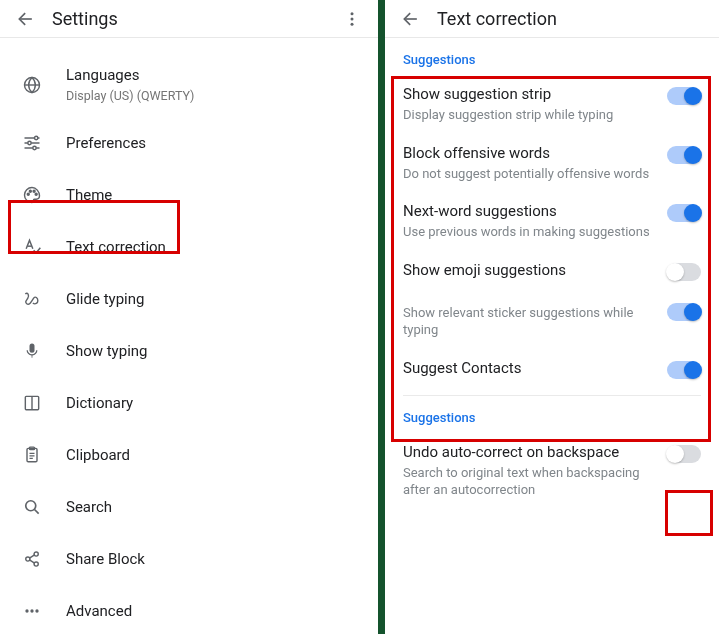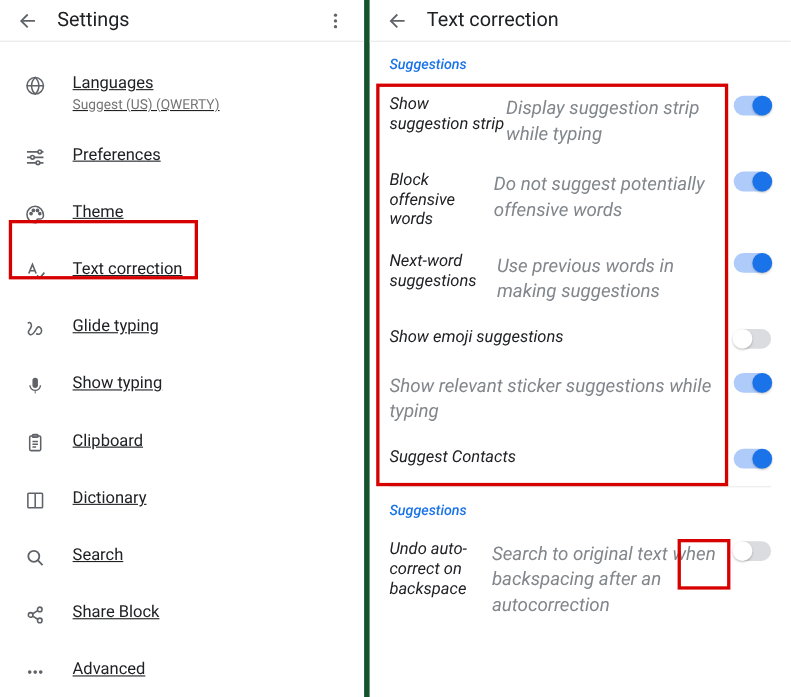--- a/index.html
+++ b/index.html
@@ -6,22 +6,22 @@
   body {
     font-family: Roboto, -apple-system, "Segoe UI", Arial, sans-serif;
     background: #ffffff;
     width: 719px;
     height: 634px;
     overflow: hidden;
     display: flex;
     color: #202124;
   }
   .panel-left {
-    width: 336px;
-    border-right: 5px solid #14532d;
+    width: 385px;
+    border-right: 7px solid #14532d;
     position: relative;
   }
   .panel-right {
     flex: 1;
     position: relative;
   }
   .appbar {
     height: 38px;
     display: flex;
     align-items: center;
@@ -38,24 +38,23 @@
     margin-left: 8px;
     flex: 1;
   }
   .appbar .menu {
     width: 36px; height: 36px; display:flex; align-items:center; justify-content:center;
     cursor:pointer;
   }
   .menu-list { padding-top: 14px; }
   .menu-item {
     display:flex;
-    align-items: flex-start;
+    align-items: center;
     padding: 14px 14px 14px 20px;
     cursor: pointer;
-    text-decoration: underline;
   }
   .menu-item .icon {
     width: 24px; height: 24px;
     display:flex; align-items:center; justify-content:center;
     color: #5f6368;
     flex-shrink:0;
   }
   .menu-item .labels {
     margin-left: 22px;
     display:flex;
@@ -73,46 +72,46 @@
 
   
   .hl-box-settings {
     position:absolute;
     border: 3px solid #d70000;
     pointer-events:none;
   }
 
   .right-content {
     padding: 0;
-    font-style: italic;
   }
   .section-header {
     color: #1a73e8;
     font-size: 13px;
     font-weight: 500;
     margin: 14px 0 8px 18px;
   }
   .setting-row {
     display:flex;
     align-items:flex-start;
     justify-content:space-between;
     padding: 10px 18px 10px 18px;
     cursor:pointer;
     gap:10px;
   }
   .setting-row .text {
     display:flex;
+    flex-direction:column;
     flex:1;
   }
   .setting-row .primary {
     font-size: 15px;
     color: #202124;
   }
   .setting-row .secondary {
-    font-size: 17px;
+    font-size: 13px;
     color: #80868b;
     margin-top: 3px;
     line-height: 1.35;
   }
   .toggle {
     position:relative;
     width: 34px; height: 18px;
     border-radius: 10px;
     flex-shrink:0;
     margin-top:2px;
@@ -174,21 +173,21 @@
     <div class="menu-item">
       <span class="icon">
         <svg width="20" height="20" viewBox="0 0 24 24" fill="none" stroke="#5f6368" stroke-width="1.7">
             <circle cx="12" cy="12" r="9"></circle>
             <path d="M3 12h18"></path>
             <path d="M12 3c2.6 2.4 4 5.5 4 9s-1.4 6.6-4 9c-2.6-2.4-4-5.5-4-9s1.4-6.6 4-9z"></path>
           </svg>
       </span>
       <span class="labels">
         <span class="label">Languages</span>
-        <span class="sublabel">Suggest (US) (QWERTY)</span>
+        <span class="sublabel">Display (US) (QWERTY)</span>
       </span>
     </div>
 
     <div class="menu-item">
       <span class="icon">
         <svg width="20" height="20" viewBox="0 0 24 24" fill="none" stroke="#5f6368" stroke-width="1.8">
             <path d="M3 6h12"></path>
             <path d="M19 6h2"></path>
             <circle cx="17" cy="6" r="2"></circle>
             <path d="M3 12h4"></path>
@@ -251,39 +250,39 @@
           </svg>
       </span>
       <span class="labels">
         <span class="label">Show typing</span>
       </span>
     </div>
 
     <div class="menu-item">
       <span class="icon">
         <svg width="20" height="20" viewBox="0 0 24 24" fill="none" stroke="#5f6368" stroke-width="1.7">
+            <rect x="4" y="4" width="16" height="16" rx="1"></rect>
+            <path d="M12 4v16"></path>
+          </svg>
+      </span>
+      <span class="labels">
+        <span class="label">Dictionary</span>
+      </span>
+    </div>
+
+    <div class="menu-item">
+      <span class="icon">
+        <svg width="20" height="20" viewBox="0 0 24 24" fill="none" stroke="#5f6368" stroke-width="1.7">
             <rect x="6" y="4" width="12" height="16" rx="1.5"></rect>
             <rect x="9" y="2.5" width="6" height="3" rx="1"></rect>
             <path d="M9 10h6M9 13h6M9 16h4"></path>
           </svg>
       </span>
       <span class="labels">
         <span class="label">Clipboard</span>
-      </span>
-    </div>
-
-    <div class="menu-item">
-      <span class="icon">
-        <svg width="20" height="20" viewBox="0 0 24 24" fill="none" stroke="#5f6368" stroke-width="1.7">
-            <rect x="4" y="4" width="16" height="16" rx="1"></rect>
-            <path d="M12 4v16"></path>
-          </svg>
-      </span>
-      <span class="labels">
-        <span class="label">Dictionary</span>
       </span>
     </div>
 
     <div class="menu-item">
       <span class="icon">
         <svg width="20" height="20" viewBox="0 0 24 24" fill="none" stroke="#5f6368" stroke-width="2">
             <circle cx="10.5" cy="10.5" r="6"></circle>
             <path d="M20 20l-5-5"></path>
           </svg>
       </span>

